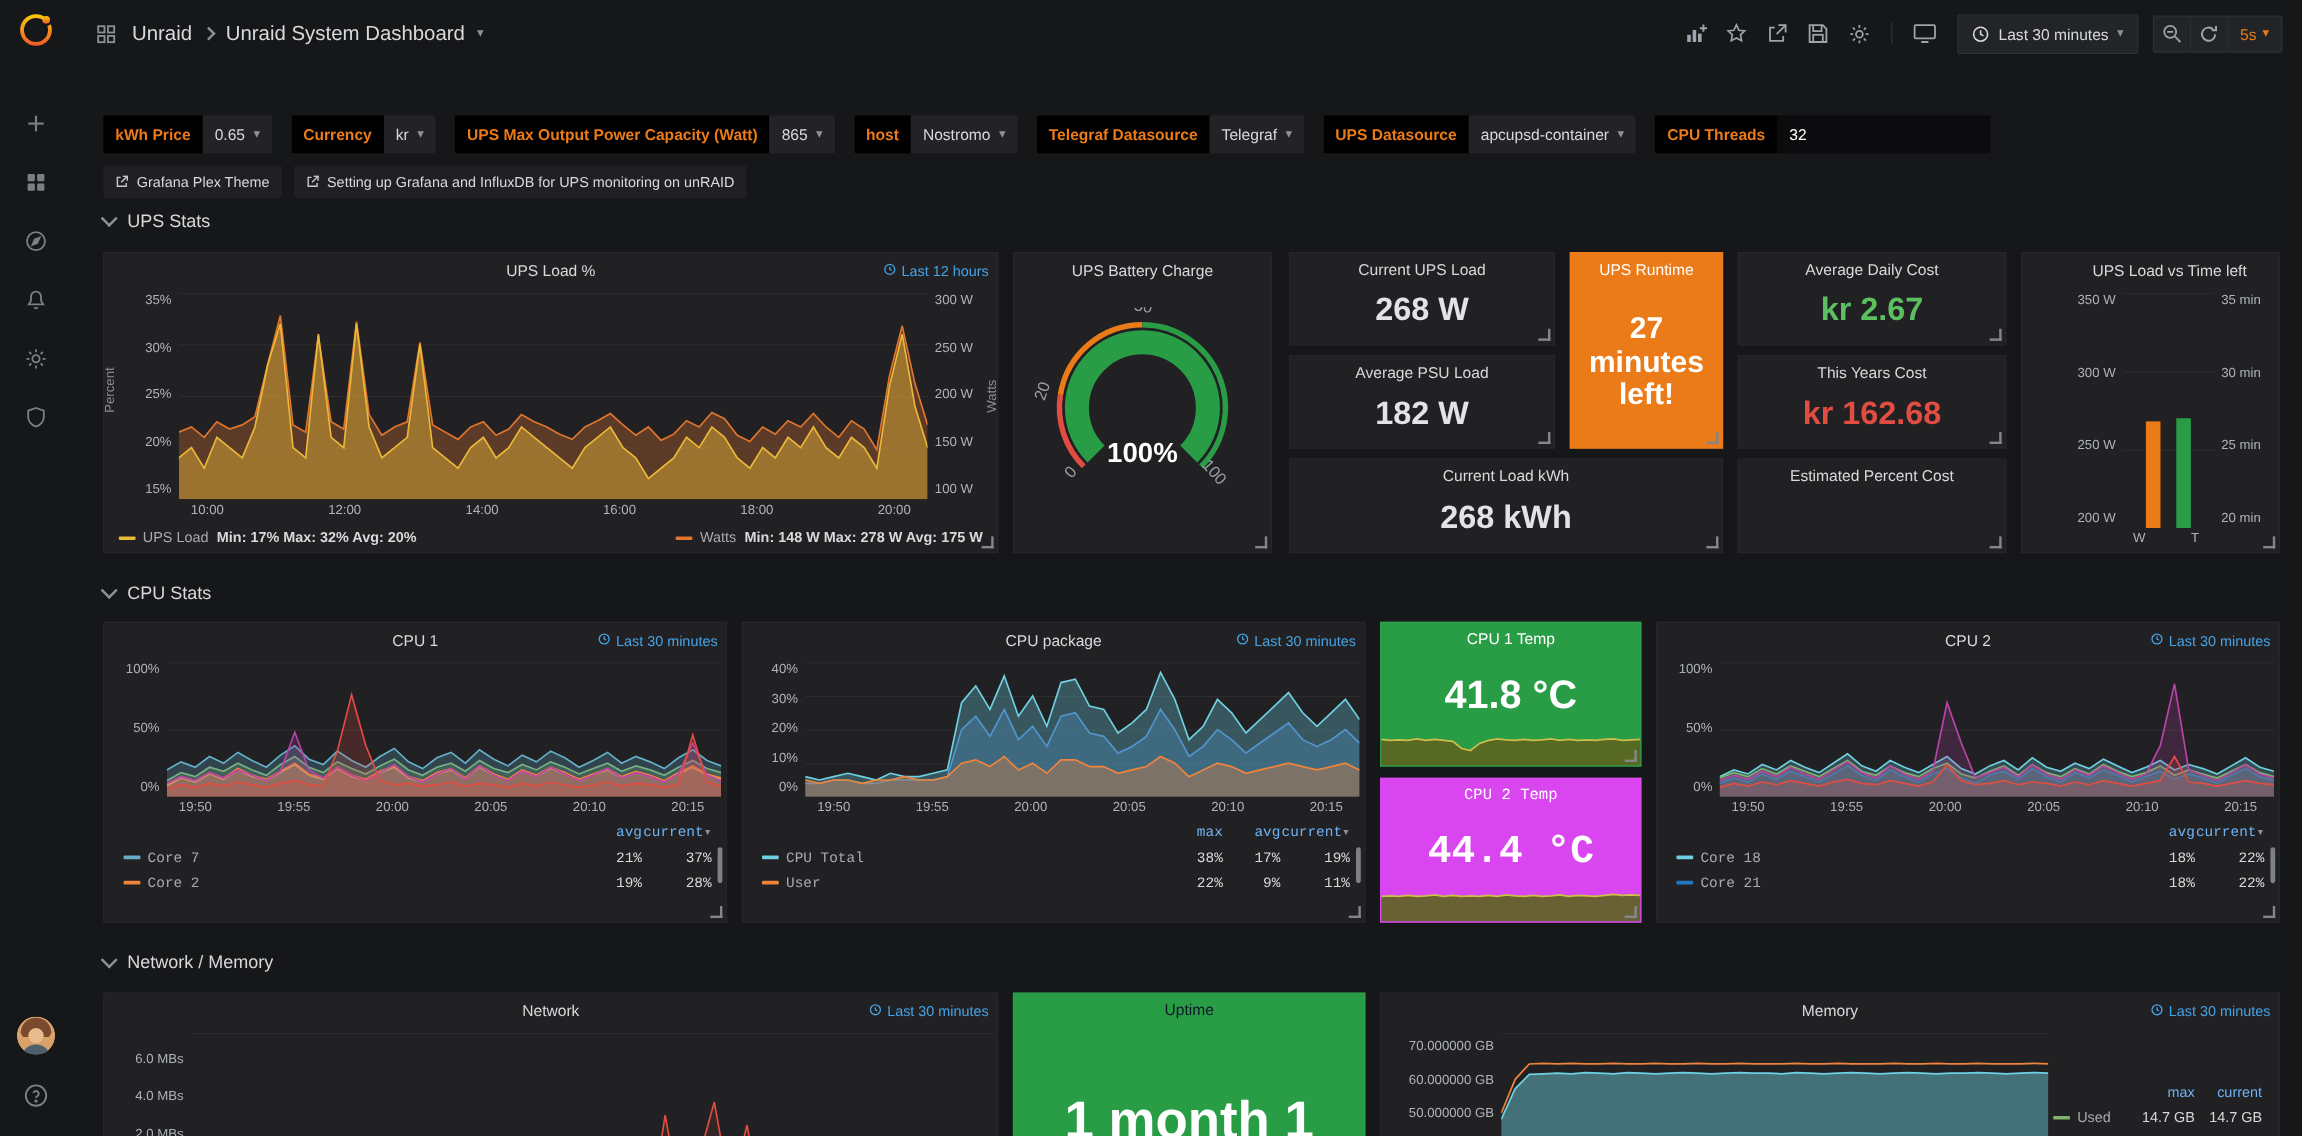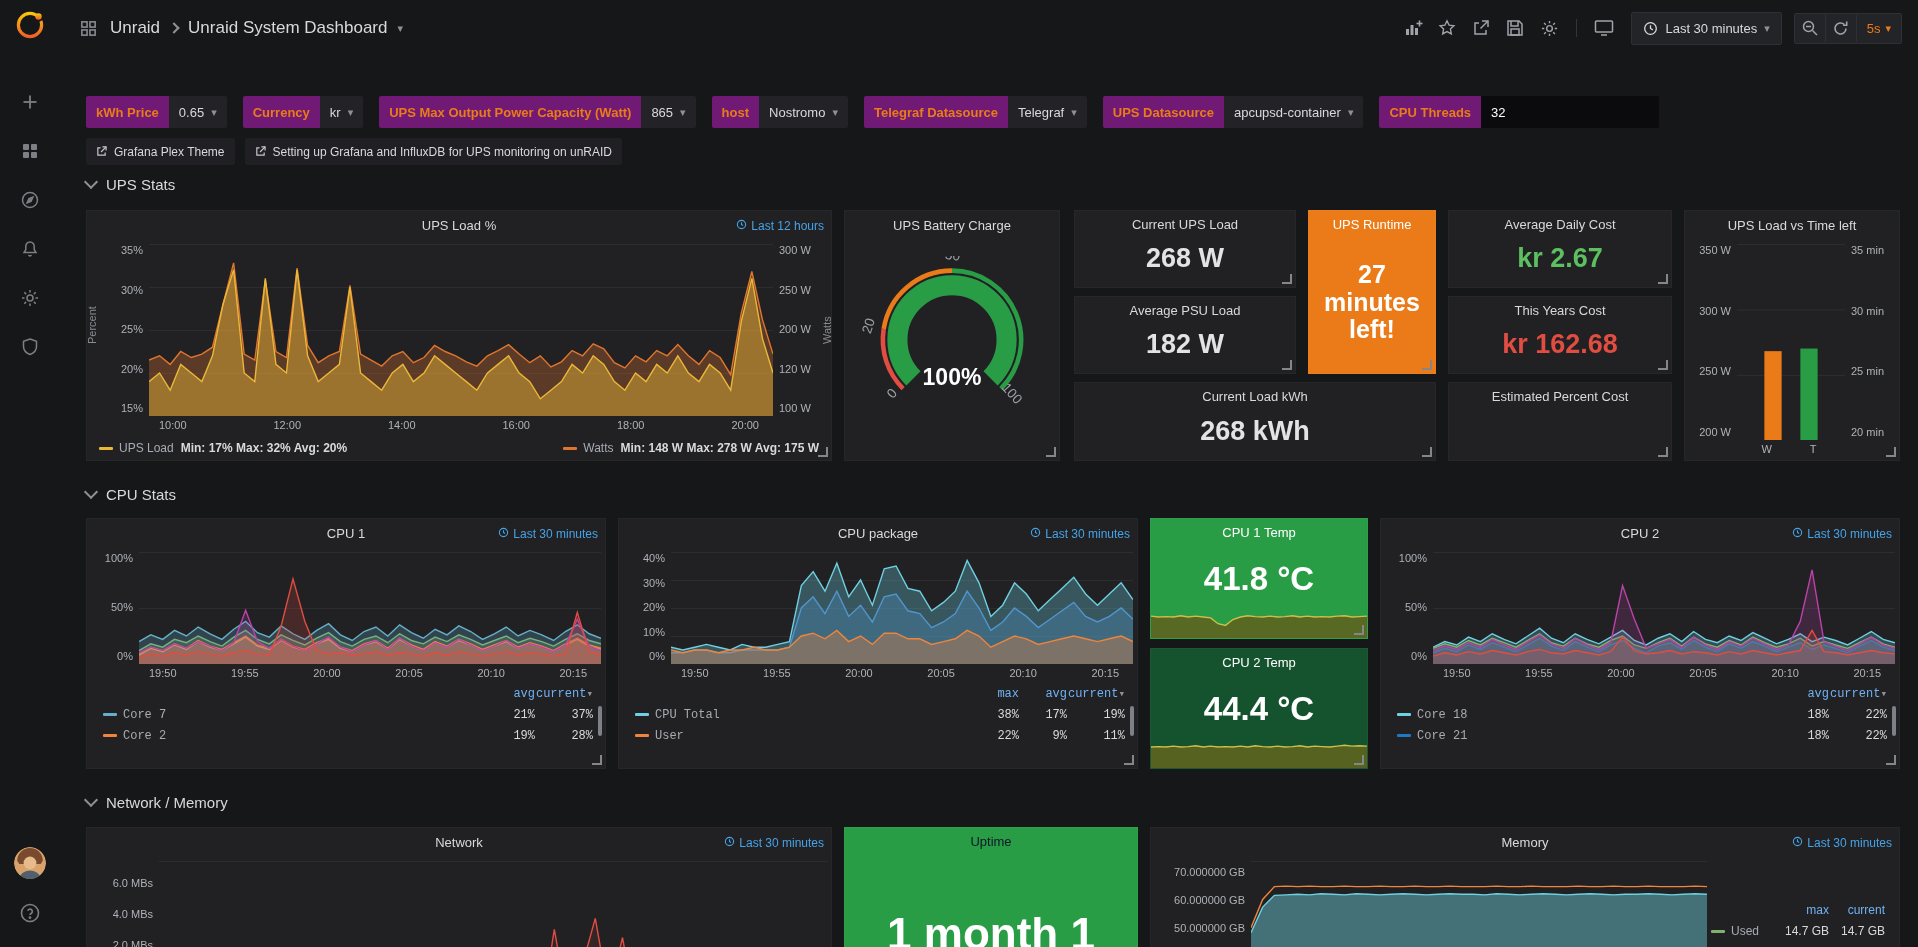--- a/index.html
+++ b/index.html
@@ -21,21 +21,21 @@
   .nav-right{margin-left:auto;display:flex;align-items:center;gap:4px;}
   .ibtn{width:30px;height:30px;display:flex;align-items:center;justify-content:center;cursor:pointer;border-radius:2px;}
   .vdiv{width:1px;height:18px;background:#33353a;margin:0 8px;}
   .tp{display:flex;align-items:center;gap:7px;background:#222428;border:1px solid #2e3036;border-radius:2px;height:31px;padding:0 11px;font-size:13px;color:#d8d9da;cursor:pointer;margin:0 8px;}
   .rgrp{display:flex;align-items:stretch;background:#222428;border:1px solid #2e3036;border-radius:2px;height:31px;box-sizing:border-box;}
   .rgrp .ibtn{height:29px;border-right:1px solid #2e3036;}
   .rint{display:flex;align-items:center;gap:5px;padding:0 10px;font-size:13px;color:#eb7b18;cursor:pointer;}
   
   .vars{position:absolute;left:86px;top:96px;display:flex;gap:16px;z-index:2;}
   .var{display:flex;align-items:stretch;height:32px;border-radius:2px;overflow:hidden;font-size:13px;}
-  .var .lbl{background:#701a75;color:#eb7b18;font-weight:600;display:flex;align-items:center;padding:0 10px;white-space:nowrap;text-align:right;}
+  .var .lbl{background:#000000;color:#eb7b18;font-weight:600;display:flex;align-items:center;padding:0 10px;white-space:nowrap;text-align:right;}
   .var .val{background:#232327;color:#d8d9da;display:flex;align-items:center;gap:7px;padding:0 10px;cursor:pointer;white-space:nowrap;}
   .var input{width:158px;background:#0b0b0d;border:none;outline:none;color:#fff;font-size:13px;padding:0 10px;font-family:inherit;}
   .links{position:absolute;left:86px;top:138px;display:flex;gap:10px;}
   .dlink{height:27px;display:flex;align-items:center;gap:7px;background:#202024;border-radius:2px;padding:0 10px;font-size:12px;color:#d8d9da;cursor:pointer;white-space:nowrap;}
   
   .sec{position:absolute;left:86px;display:flex;align-items:center;gap:10px;font-size:15px;color:#d8d9da;cursor:pointer;height:24px;}
   .sec .chev{margin-top:-4px;}
   
   .row{position:absolute;left:86px;width:1814px;}
   .panel{position:absolute;background:#212124;border:1px solid rgba(255,255,255,.03);box-sizing:border-box;display:flex;flex-direction:column;}
@@ -90,21 +90,21 @@
   .ls-hdr span{width:56px;text-align:right;cursor:pointer;}
   .ls-row{display:flex;align-items:center;margin-bottom:8px;}
   .ls-name{flex:1;color:#a7abb2;}
   .ls-v{width:56px;text-align:right;color:#d8d9da;}
   
   #p-ups-load{left:0;top:0;width:746px;height:251px;}
   #p-battery{left:758px;top:0;width:216px;height:251px;}
   #p-cur-load{left:988px;top:0;width:222px;height:78px;}
   #p-runtime{left:1222px;top:0;width:128px;height:164px;}
   #p-adc{left:1362px;top:0;width:224px;height:78px;}
-  #p-lvt{left:1598px;top:0;width:216px;height:251px;}
+  #p-lvt{left:1598px;top:0;width:216px;height:251px;padding-left:32px;}
   #p-apl{left:988px;top:86px;width:222px;height:78px;}
   #p-tyc{left:1362px;top:86px;width:224px;height:78px;}
   #p-clk{left:988px;top:172px;width:362px;height:79px;}
   #p-eyc{left:1362px;top:172px;width:224px;height:79px;}
   #p-cpu1{left:0;top:0;width:520px;height:251px;}
   #p-cpkg{left:532px;top:0;width:520px;height:251px;}
   #p-t1{left:1064px;top:0;width:218px;height:121px;}
   #p-t2{left:1064px;top:130px;width:218px;height:121px;}
   #p-cpu2{left:1294px;top:0;width:520px;height:251px;}
   #p-net{left:0;top:0;width:746px;height:240px;}
@@ -397,21 +397,21 @@
               <span>14:00</span>
               <span>16:00</span>
               <span>18:00</span>
               <span>20:00</span>
             </div>
         </div>
         <div class="yaxis right">
             <span>300 W</span>
             <span>250 W</span>
             <span>200 W</span>
-            <span>120 W</span>
+            <span>150 W</span>
             <span>100 W</span>
           </div>
         <span class="ax-title rightt">Watts</span>
       </div>
       <div class="legend-row">
         <span style="display:flex;align-items:center">
             <i class="dash" style="background: rgb(234, 184, 57);"></i>
             <span class="lname">UPS Load</span>
             <span class="lstats">Min: 17% Max: 32% Avg: 20%</span>
           </span>
@@ -674,21 +674,21 @@
       <div class="stat-val temp-val">41.8 °C</div>
       <div class="spark">
           <svg viewBox="0 0 100 100" preserveAspectRatio="none">
             <polygon points="0.00,48.00 3.45,50.00 6.90,49.00 10.34,50.00 13.79,47.00 17.24,50.00 20.69,48.00 24.14,50.00 27.59,52.00 31.03,66.00 34.48,70.00 37.93,56.00 41.38,50.00 44.83,47.00 48.28,49.00 51.72,50.00 55.17,48.00 58.62,50.00 62.07,49.00 65.52,47.00 68.97,50.00 72.41,48.00 75.86,50.00 79.31,49.00 82.76,50.00 86.21,48.00 89.66,47.00 93.10,50.00 96.55,49.00 100.00,48.00 100.00,100.00 0.00,100.00" fill="#5c641f" fill-opacity="0.9"></polygon>
             <polyline points="0.00,48.00 3.45,50.00 6.90,49.00 10.34,50.00 13.79,47.00 17.24,50.00 20.69,48.00 24.14,50.00 27.59,52.00 31.03,66.00 34.48,70.00 37.93,56.00 41.38,50.00 44.83,47.00 48.28,49.00 51.72,50.00 55.17,48.00 58.62,50.00 62.07,49.00 65.52,47.00 68.97,50.00 72.41,48.00 75.86,50.00 79.31,49.00 82.76,50.00 86.21,48.00 89.66,47.00 93.10,50.00 96.55,49.00 100.00,48.00" fill="none" stroke="#cdbf4a" stroke-width="1.4" vector-effect="non-scaling-stroke"></polyline>
           </svg>
         </div>
       <div class="rz"></div>
     </div>
 
-    <div class="panel stat" id="p-t2" style="background: #14532d;">
+    <div class="panel stat" id="p-t2" style="background: #d946ef; font-family: Liberation Mono, monospace;">
       <div class="p-hdr">
           <span class="p-title" style="color:#fff">CPU 2 Temp</span>
         </div>
       <div class="stat-val temp-val">44.4 °C</div>
       <div class="spark">
           <svg viewBox="0 0 100 100" preserveAspectRatio="none">
             <polygon points="0.00,50.00 3.45,49.00 6.90,50.00 10.34,48.00 13.79,50.00 17.24,49.00 20.69,47.00 24.14,50.00 27.59,48.00 31.03,50.00 34.48,49.00 37.93,50.00 41.38,48.00 44.83,50.00 48.28,47.00 51.72,49.00 55.17,50.00 58.62,48.00 62.07,50.00 65.52,49.00 68.97,47.00 72.41,50.00 75.86,48.00 79.31,49.00 82.76,50.00 86.21,48.00 89.66,46.00 93.10,48.00 96.55,47.00 100.00,48.00 100.00,100.00 0.00,100.00" fill="#5c641f" fill-opacity="0.9"></polygon>
             <polyline points="0.00,50.00 3.45,49.00 6.90,50.00 10.34,48.00 13.79,50.00 17.24,49.00 20.69,47.00 24.14,50.00 27.59,48.00 31.03,50.00 34.48,49.00 37.93,50.00 41.38,48.00 44.83,50.00 48.28,47.00 51.72,49.00 55.17,50.00 58.62,48.00 62.07,50.00 65.52,49.00 68.97,47.00 72.41,50.00 75.86,48.00 79.31,49.00 82.76,50.00 86.21,48.00 89.66,46.00 93.10,48.00 96.55,47.00 100.00,48.00" fill="none" stroke="#cdbf4a" stroke-width="1.4" vector-effect="non-scaling-stroke"></polyline>
           </svg>
         </div>

